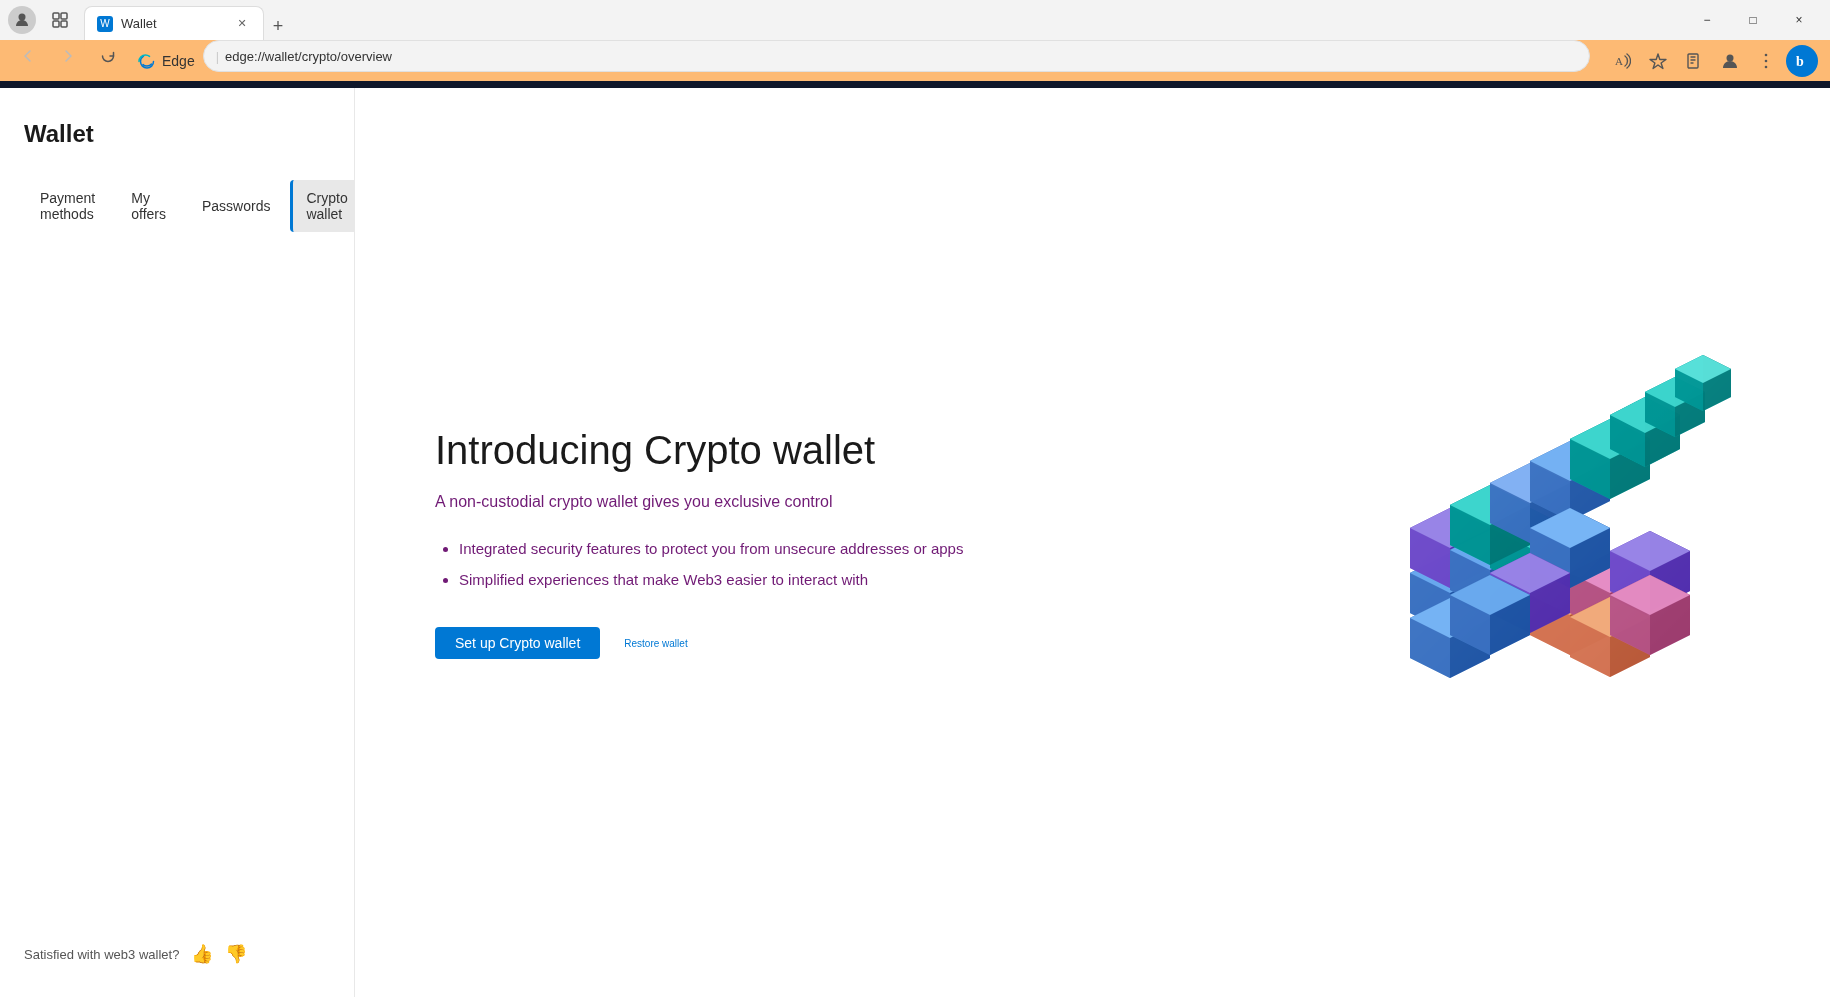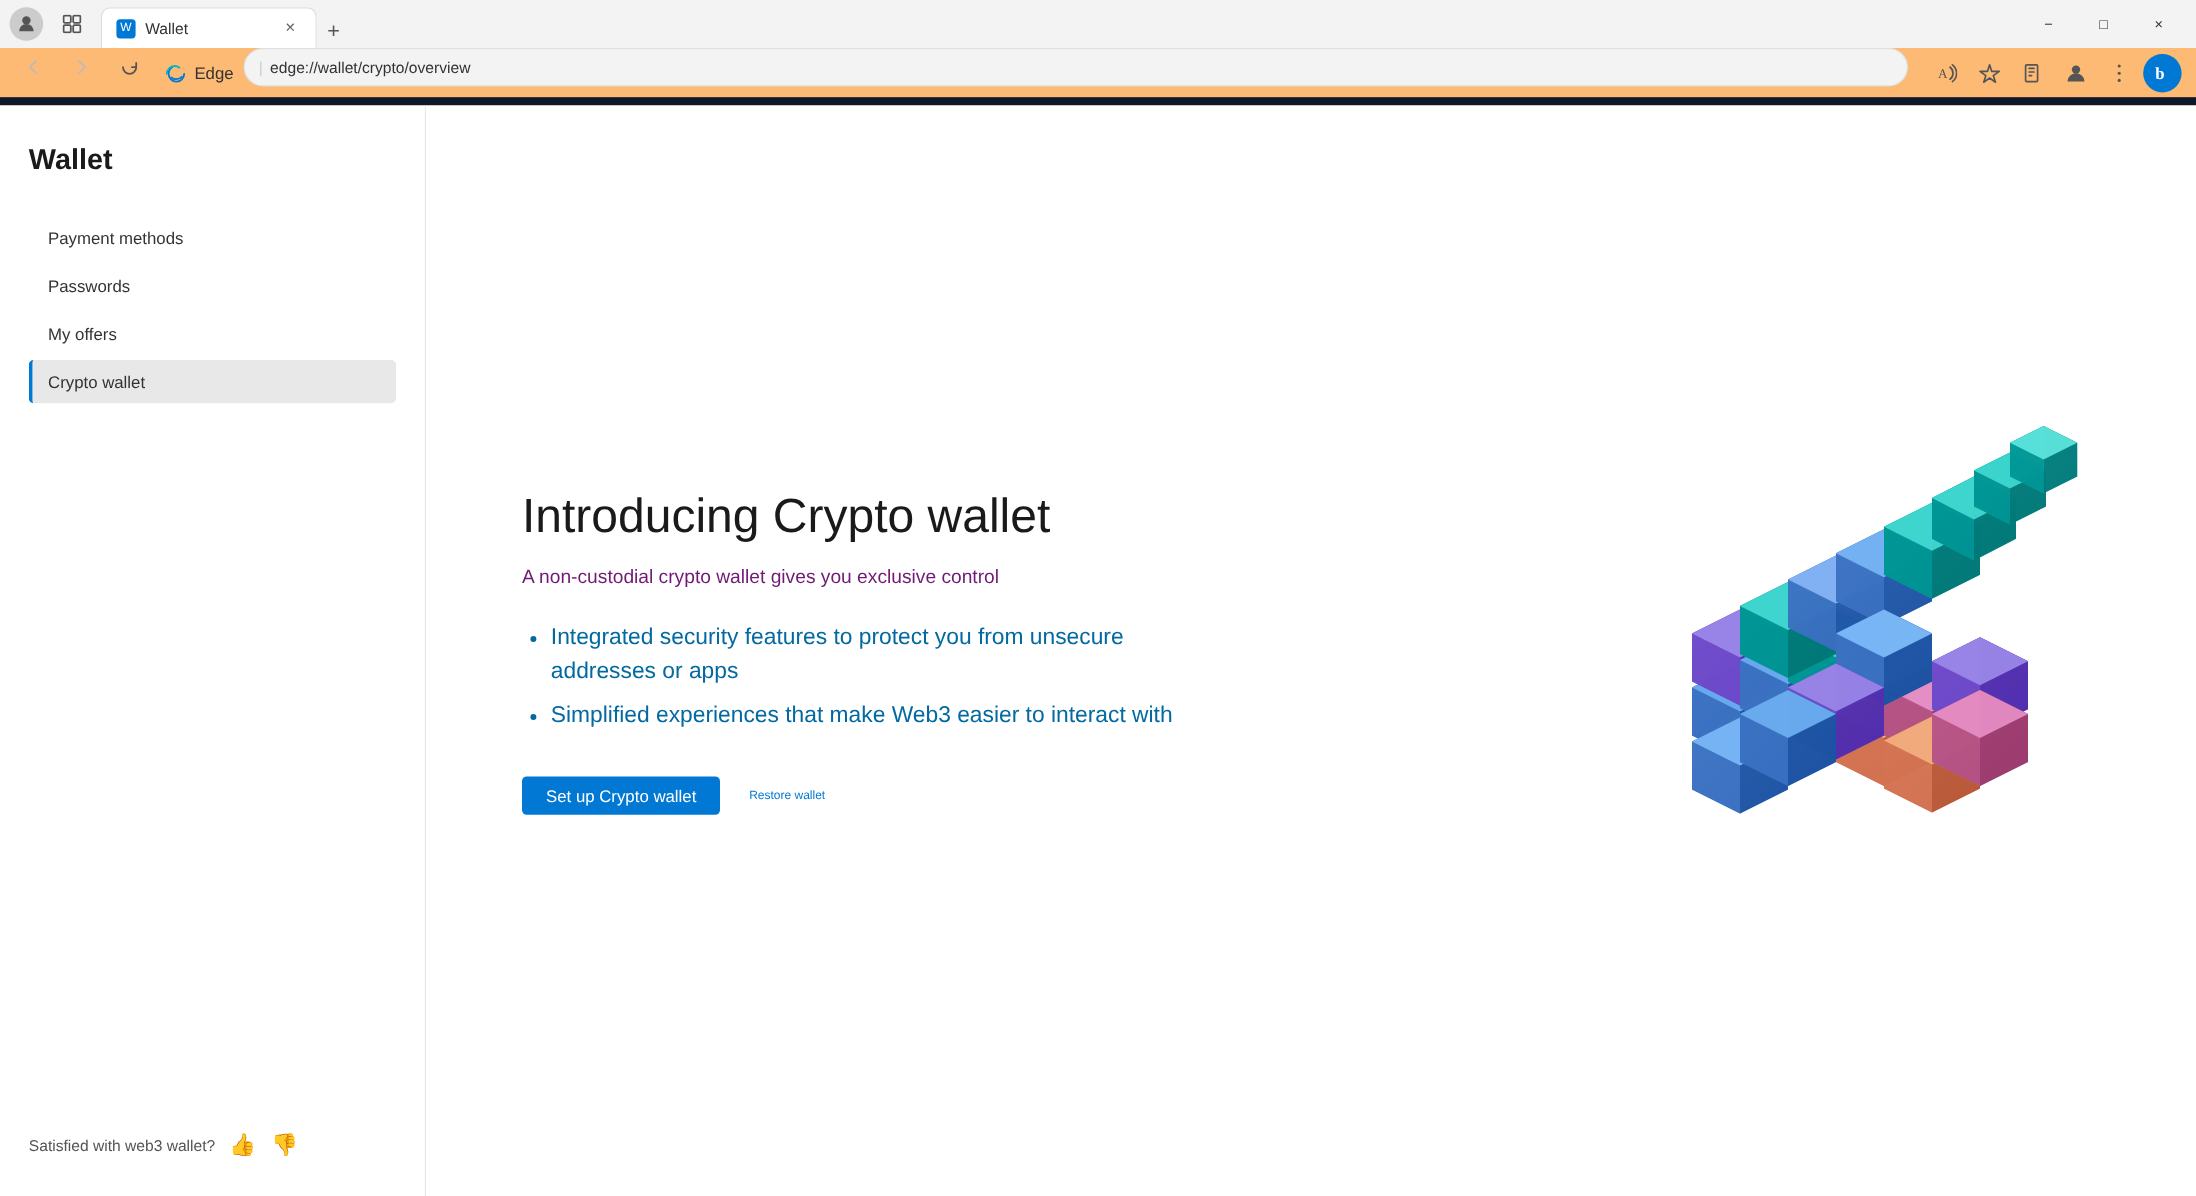--- a/index.html
+++ b/index.html
@@ -156,21 +156,20 @@
       flex-direction: column;
     }
     .sidebar-title {
       font-size: 24px;
       font-weight: 600;
       color: #1a1a1a;
       margin-bottom: 32px;
     }
     .sidebar-nav {
       display: flex;
-      flex-direction: column;
       gap: 4px;
     }
     .sidebar-item {
       padding: 10px 16px;
       border-radius: 4px;
       font-size: 14px;
       color: #333;
       cursor: pointer;
       display: flex;
       align-items: center;
@@ -218,22 +217,22 @@
       color: #701a75;
       margin-bottom: 24px;
       line-height: 1.5;
     }
     .feature-list {
       list-style: disc;
       padding-left: 24px;
       margin-bottom: 36px;
     }
     .feature-list li {
-      font-size: 19px;
-      color: #0369a1;
+      font-size: 15px;
+      color: #701a75;
       margin-bottom: 8px;
       line-height: 1.5;
     }
     .action-buttons {
       display: flex;
       align-items: center;
       gap: 24px;
     }
     .btn-primary {
       background: #0078d4;
@@ -370,24 +369,24 @@
 
 <div class="browser-content">
 
   <div class="sidebar">
     <div class="sidebar-title">Wallet</div>
     <nav class="sidebar-nav">
       <div class="sidebar-item">
         <span>Payment methods</span>
       </div>
       <div class="sidebar-item">
-        <span>Passwords</span>
+        <span>My offers</span>
       </div>
       <div class="sidebar-item">
-        <span>My offers</span>
+        <span>Passwords</span>
       </div>
       <div class="sidebar-item active">
         <span>Crypto wallet</span>
       </div>
     </nav>
     <div class="sidebar-footer">
       <span>Satisfied with web3 wallet?</span>
       <span class="feedback-icon">👍</span>
       <span class="feedback-icon">👎</span>
     </div>

